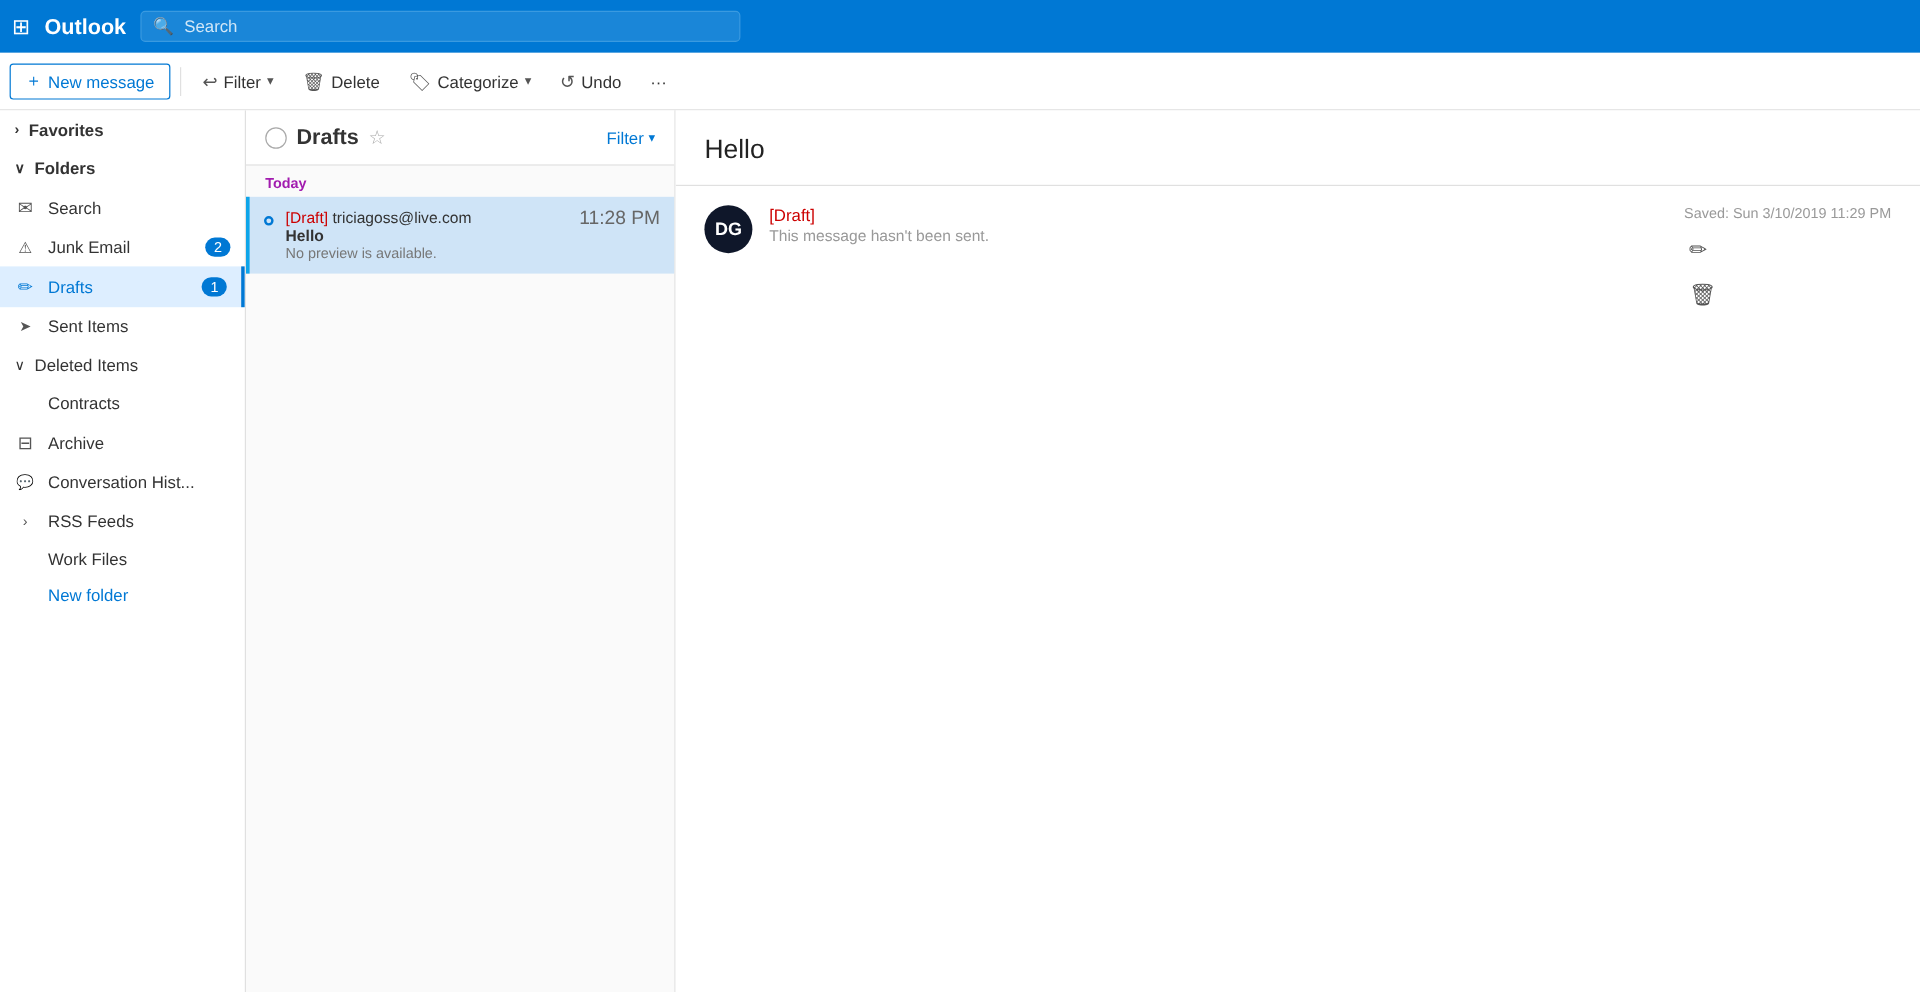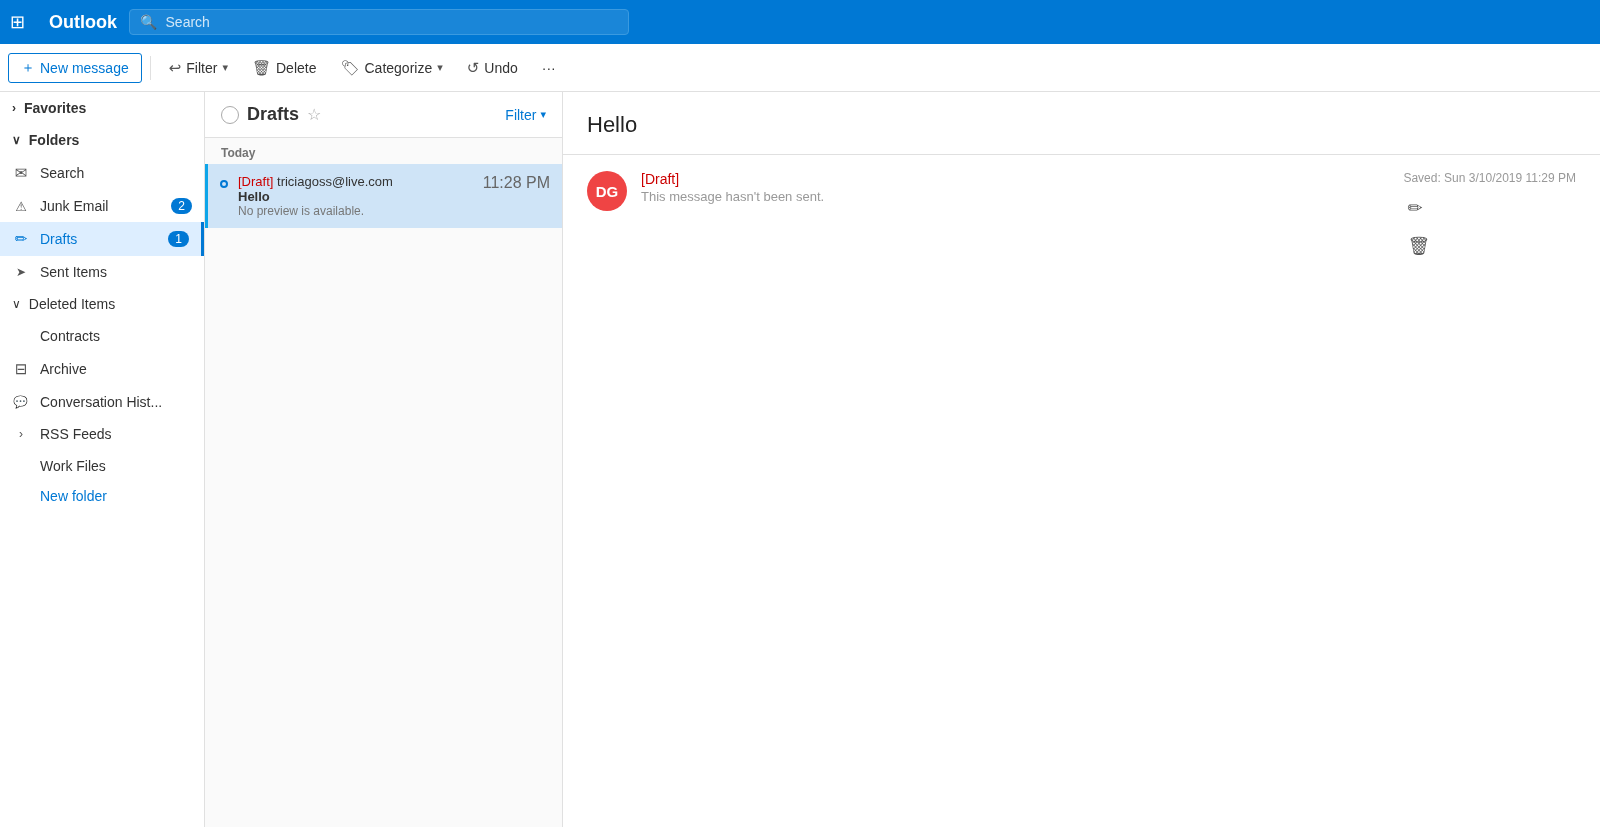--- a/index.html
+++ b/index.html
@@ -8,21 +8,21 @@
     
     .top-bar {
       display: flex;
       align-items: center;
       background: #0078d4;
       height: 44px;
       padding: 0 10px;
       gap: 12px;
     }
     .top-bar-grid-icon { color: white; font-size: 18px; cursor: pointer; }
-    .top-bar-title { color: white; font-size: 18px; font-weight: 600; margin-left: 12px; }
+    .top-bar-title { color: white; font-size: 18px; font-weight: 600; }
     .search-box {
       display: flex;
       align-items: center;
       background: #1a86d8;
       border: 1px solid #3a9ae0;
       border-radius: 4px;
       padding: 4px 10px;
       gap: 8px;
       flex: 1;
       max-width: 500px;
@@ -163,21 +163,21 @@
     .check-circle {
       width: 18px; height: 18px;
       border: 1px solid #aaa;
       border-radius: 50%;
       cursor: pointer;
       flex-shrink: 0;
     }
     .date-group {
       padding: 8px 16px 4px;
       font-size: 12px;
-      color: #737373;
+      color: #a21caf;
       font-weight: 600;
     }
     .email-item {
       display: flex;
       align-items: flex-start;
       padding: 10px 12px;
       cursor: pointer;
       gap: 10px;
       background: #cfe4f7;
       border-left: 3px solid #0ea5e9;
@@ -211,21 +211,21 @@
     .reading-title { font-size: 22px; font-weight: 400; color: #222; }
     .message-card {
       display: flex;
       align-items: flex-start;
       padding: 16px 24px;
       gap: 14px;
     }
     .avatar {
       width: 40px; height: 40px;
       border-radius: 50%;
-      background: #ef4444;
+      background: #0f172a;
       color: white;
       display: flex;
       align-items: center;
       justify-content: center;
       font-size: 15px;
       font-weight: 600;
       flex-shrink: 0;
     }
     .message-meta { flex: 1; }
     .message-draft-label { color: #c00; font-size: 14px; font-weight: 500; }

